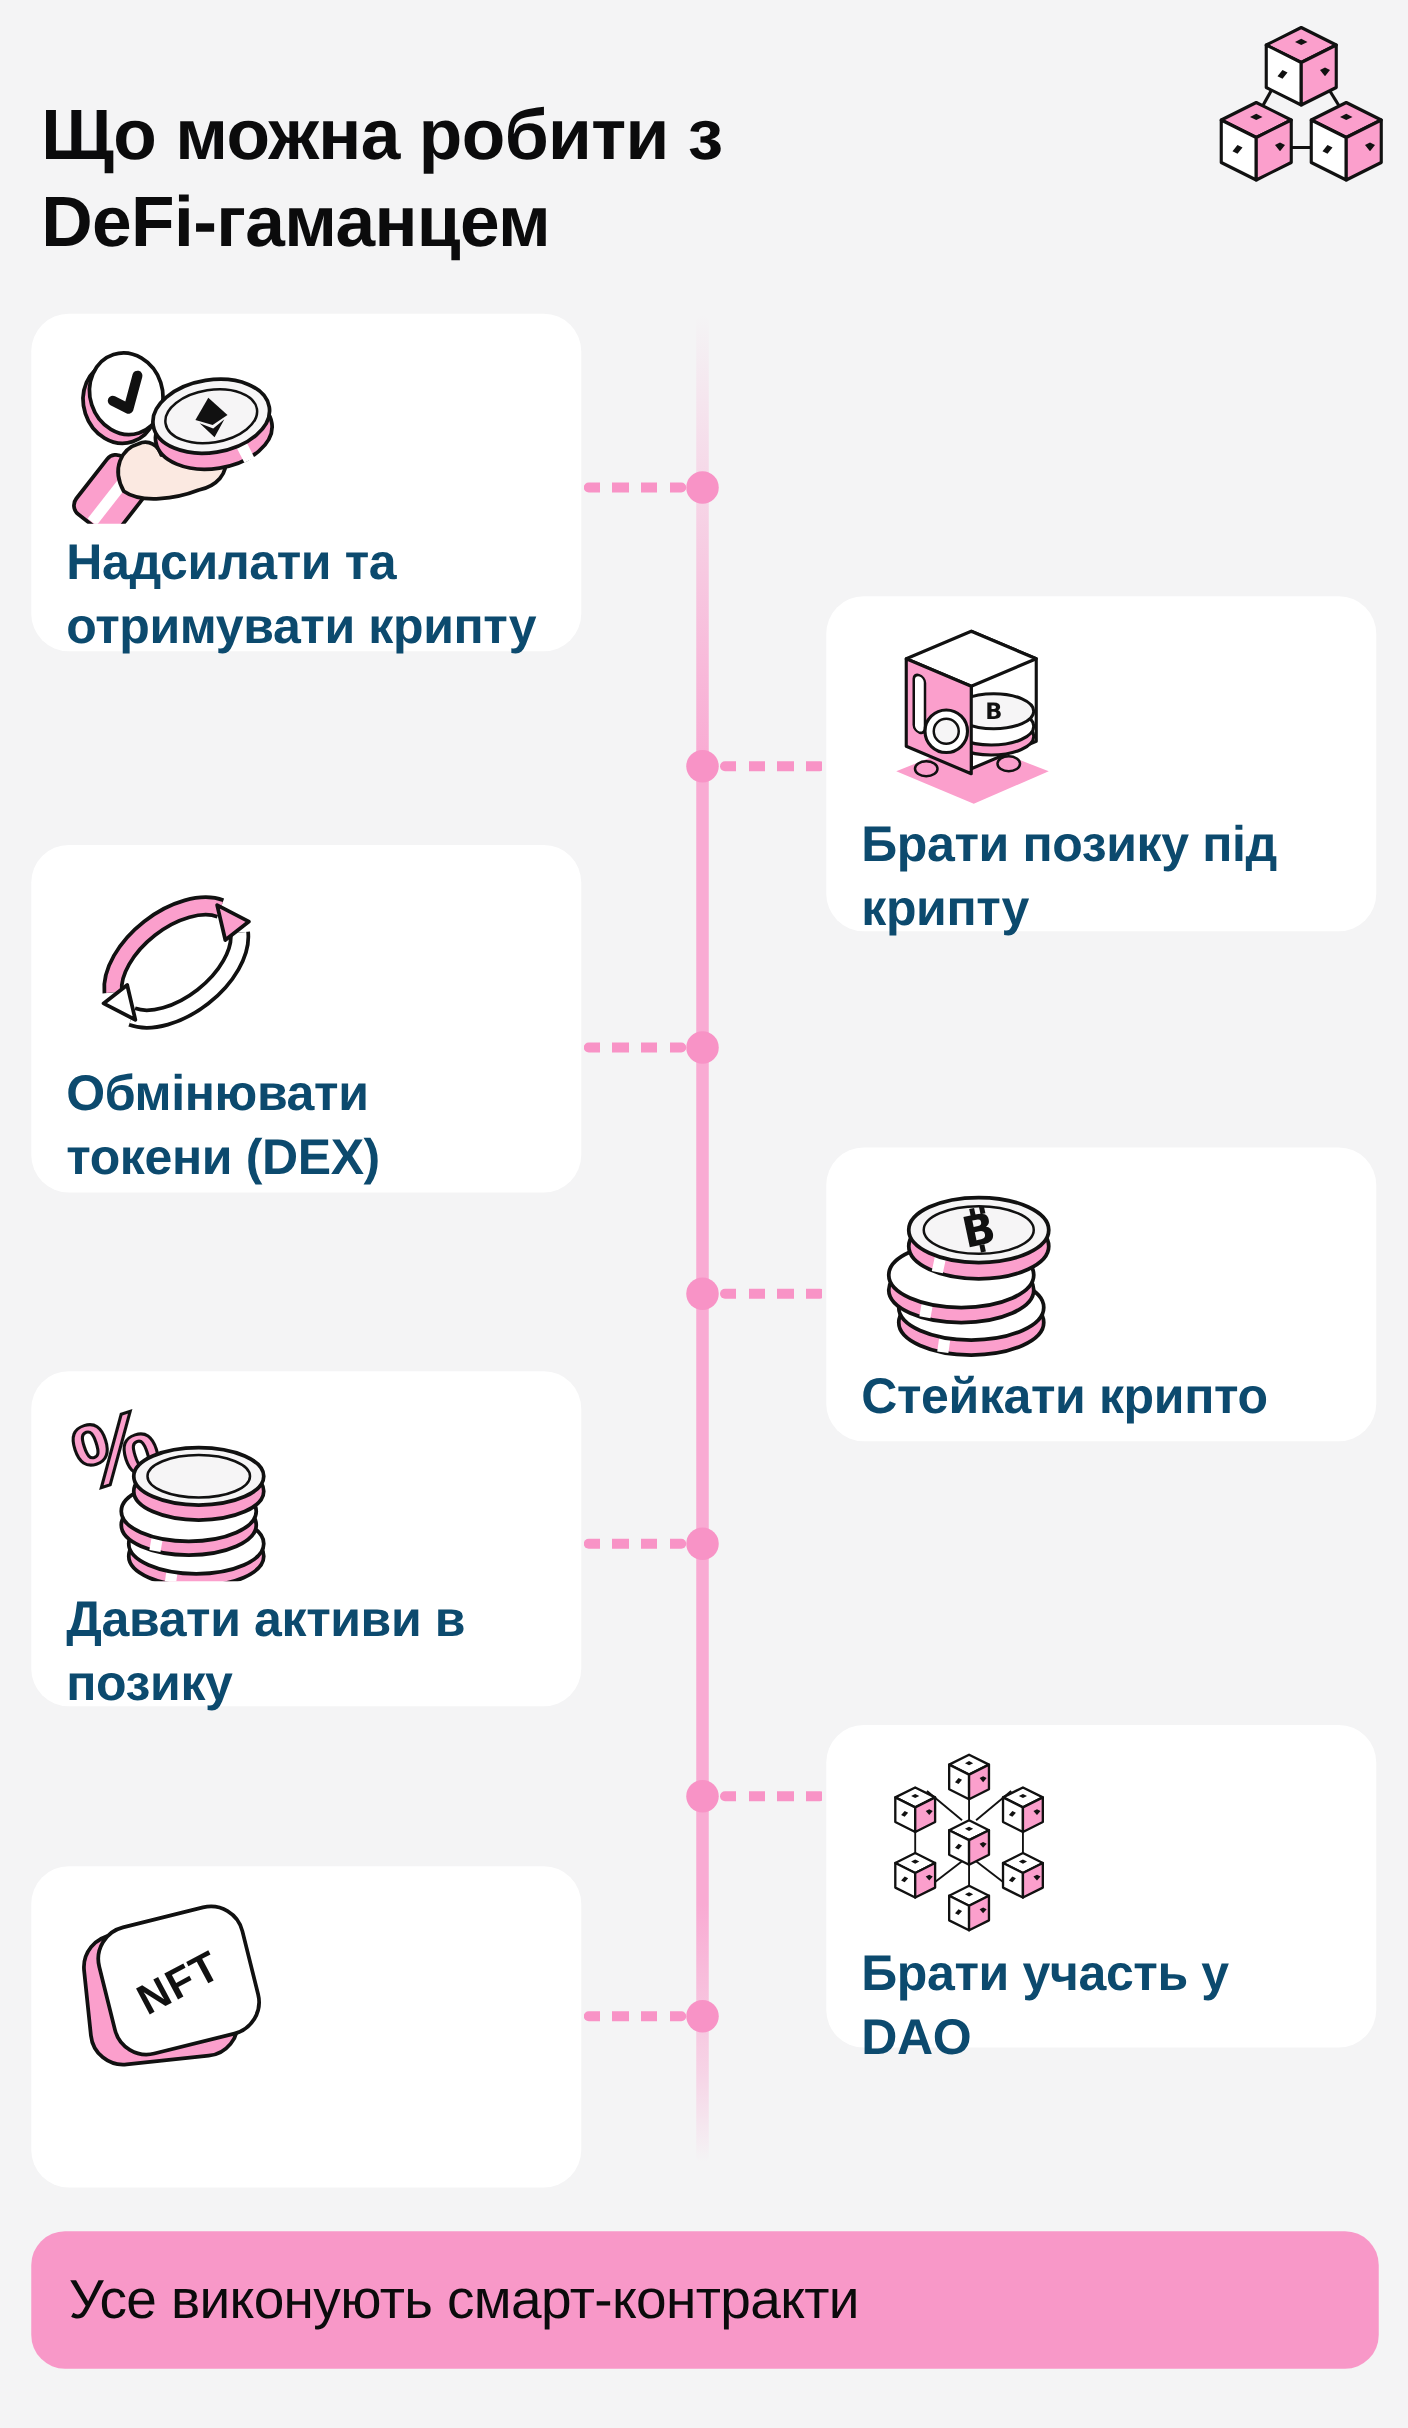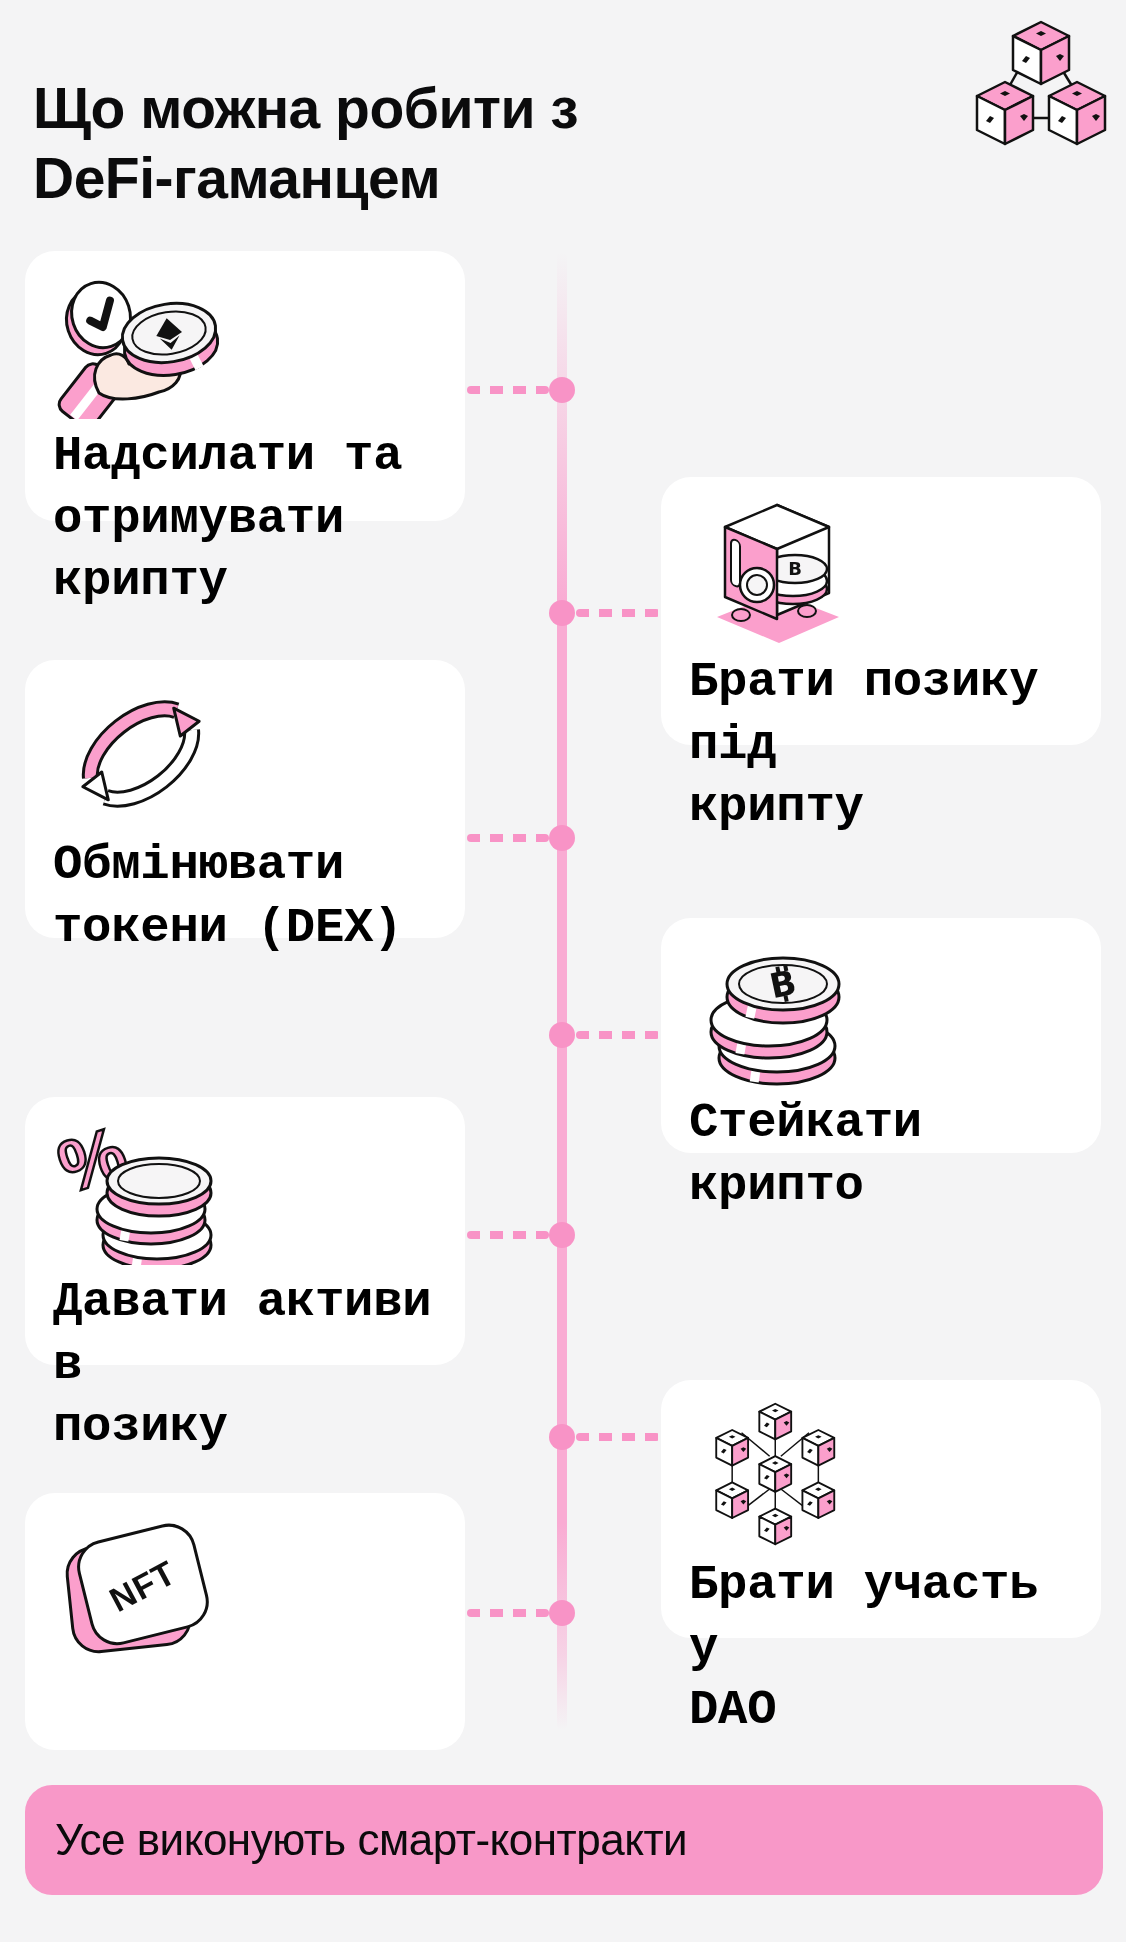--- a/index.html
+++ b/index.html
@@ -41,22 +41,22 @@
   .connector.right-side{left:576px;width:84px;}
   
   .card{
     width:440px;background:#FFFFFF;border-radius:30px;
     padding:20px 28px;box-sizing:border-box;
   }
   .card.left-col{left:25px;}
   .card.right-col{left:661px;}
   .card-icon{height:148px;margin-bottom:6px;}
   .card-label{
-    font-size:49px;font-weight:700;line-height:1.28;letter-spacing:-0.3px;
-    white-space:pre-line;color:#000000;font-family:Liberation Mono, monospace;
+    font-size:40px;font-weight:700;line-height:1.28;letter-spacing:-0.3px;
+    white-space:pre-line;color:#0c4a6e;
   }
   
   .banner{
     left:25px;top:1785px;width:1078px;height:110px;border-radius:27px;
     background:#F898C8;display:flex;align-items:center;
     padding-left:30px;box-sizing:border-box;
   }
   .banner-label{font-size:44px;font-weight:500;letter-spacing:-0.5px;color:#0B0B0C;}
   svg{display:block;}
 </style>
@@ -158,21 +158,21 @@
       <circle cx="68" cy="88" r="10" fill="#F6F5F6" stroke="#111" stroke-width="2"></circle>
 
       <ellipse cx="52" cy="118" rx="9" ry="6" fill="#FB9FCC" stroke="#111" stroke-width="2"></ellipse>
       <ellipse cx="118" cy="114" rx="9" ry="6" fill="#FB9FCC" stroke="#111" stroke-width="2"></ellipse>
     </svg>
   </div>
   <div class="card-label">Брати позику під
 крипту</div>
 </div>
 
-<div class="abs card left-col" style="top:660px;height:278px">
+<div class="abs card left-col" style="top:676px;height:278px">
   <div class="card-icon">
     <svg width="180" height="148" viewBox="0 0 180 148">
       <g transform="translate(88,74) rotate(-38)">
 
         <path d="M-54.5 -12.3 A 58 34 0 0 1 54.5 -12.3" fill="none" stroke="#111" stroke-width="17"></path>
         <path d="M-54.5 -12.3 A 58 34 0 0 1 54.5 -12.3" fill="none" stroke="#FB9FCC" stroke-width="11"></path>
 
         <path d="M54.5 12.3 A 58 34 0 0 1 -54.5 12.3" fill="none" stroke="#111" stroke-width="17"></path>
         <path d="M54.5 12.3 A 58 34 0 0 1 -54.5 12.3" fill="none" stroke="#FFFFFF" stroke-width="11"></path>
 

